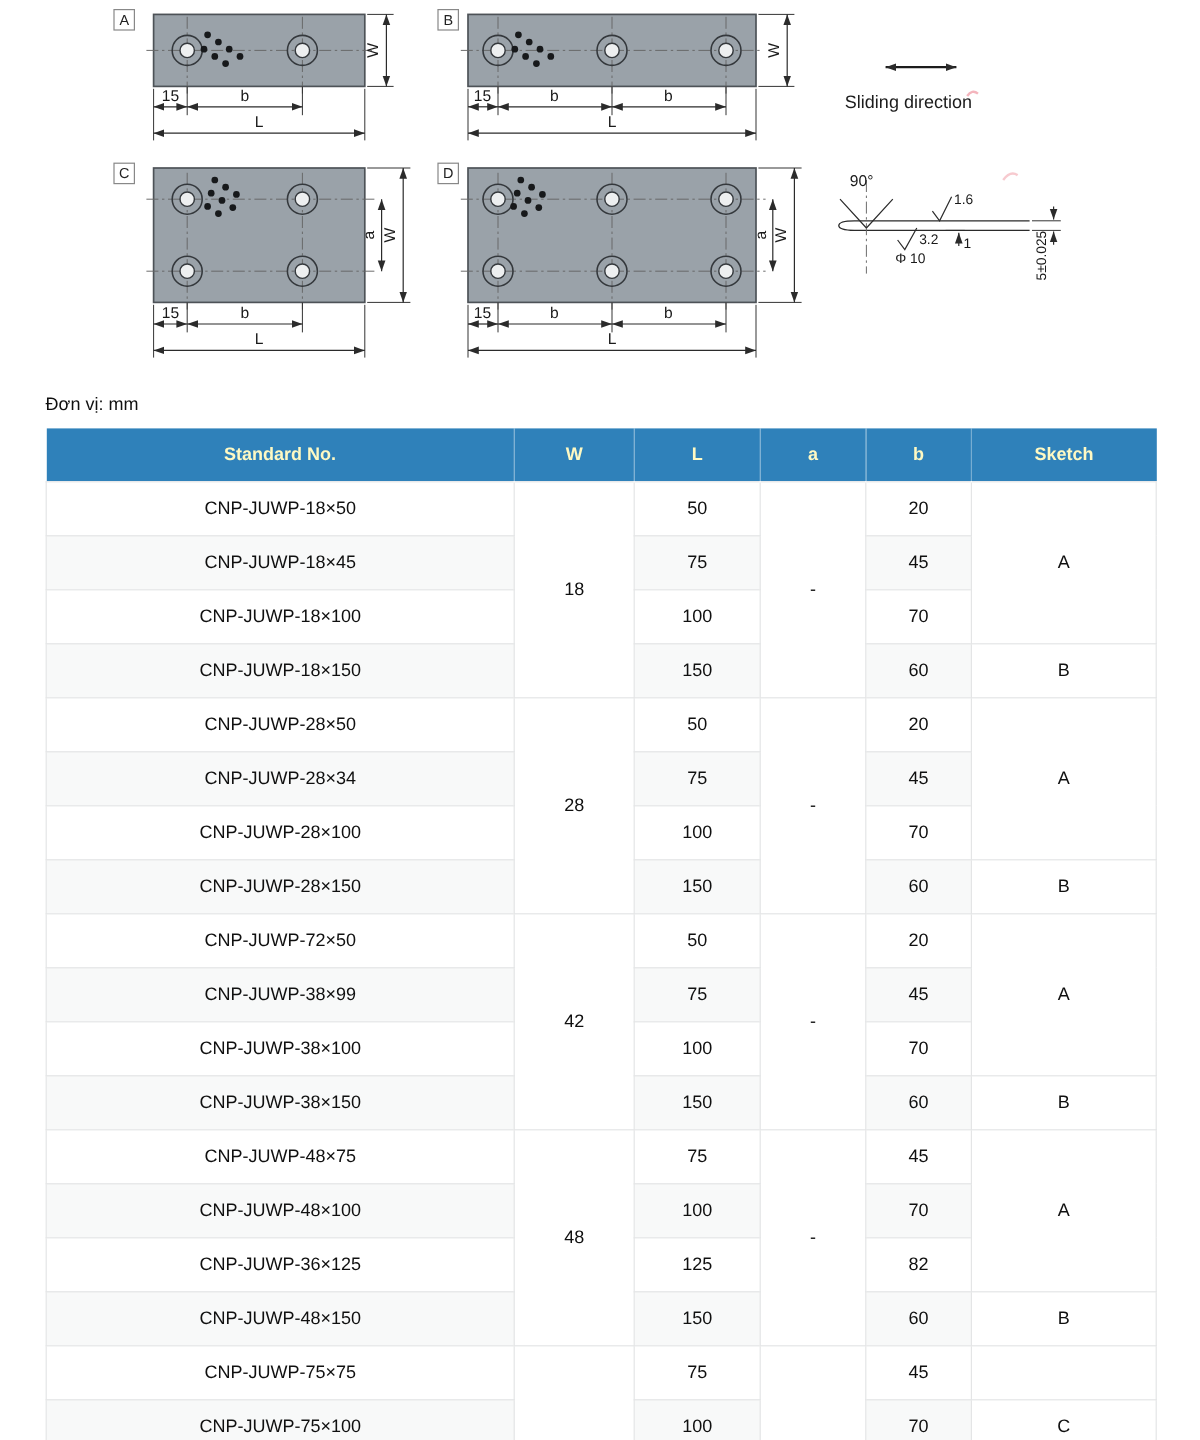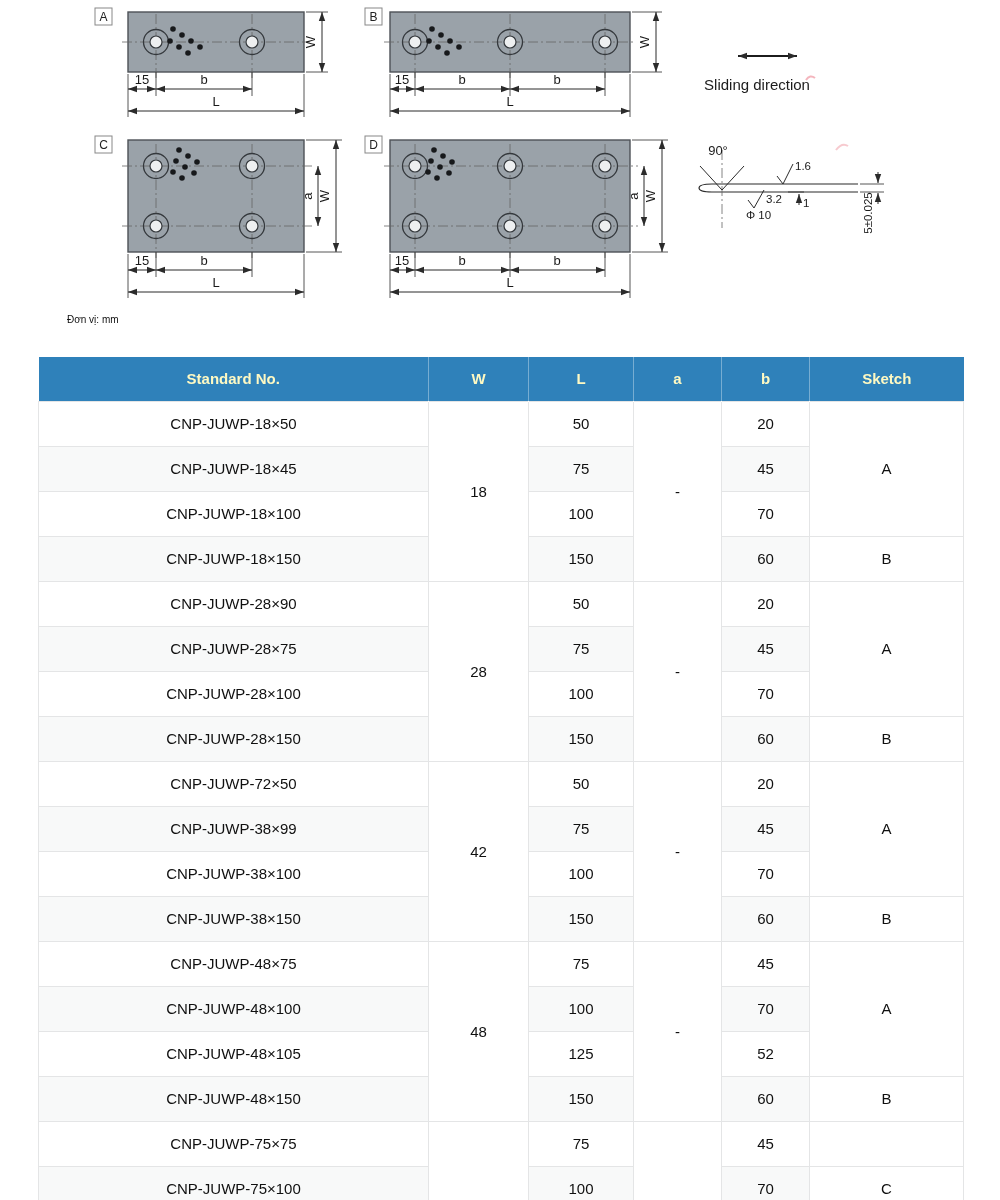--- a/index.html
+++ b/index.html
@@ -1,21 +1,21 @@
 <!DOCTYPE html>
 <html style="--header-bg: #2f81ba; --plate-fill: #9aa2a9;"><head>
 <meta charset="utf-8">
 <style>
   * { margin:0; padding:0; box-sizing:border-box; }
   html,body { width:1000px; height:1200px; overflow:hidden; background:#ffffff; }
   body { position:relative; font-family:"Liberation Sans", sans-serif; color:#111; }
 
   .diagram-area { position:absolute; top:0; left:0; }
 
-  .unit-label { position:absolute; left:38px; top:314px; font-size:10px; color:#101010;margin-left:29px; }
+  .unit-label { position:absolute; left:38px; top:329px; font-size:15px; color:#101010; }
 
   .table-wrap { position:absolute; left:38px; top:357px; width:926px; }
   table { border-collapse:collapse; width:925px; table-layout:fixed; }
   th {
     background: var(--header-bg, #2f81ba);
     color:#fef9c3; font-size:15px; font-weight:bold;
     height:44px; text-align:center;
     border-right:1px solid rgba(255,255,255,0.35);
   }
   th:last-child { border-right:none; }
@@ -269,29 +269,29 @@
           <td class="cell-l">100</td>
           <td class="cell-b">70</td>
         </tr>
         <tr>
           <td class="cell-standard">CNP-JUWP-18×150</td>
           <td class="cell-l">150</td>
           <td class="cell-b">60</td>
           <td class="cell-sketch">B</td>
         </tr>
         <tr>
-          <td class="cell-standard">CNP-JUWP-28×90</td>
+          <td class="cell-standard">CNP-JUWP-28×50</td>
           <td class="cell-w" rowspan="4">28</td>
           <td class="cell-l">50</td>
           <td class="cell-a" rowspan="4">-</td>
           <td class="cell-b">20</td>
           <td class="cell-sketch" rowspan="3">A</td>
         </tr>
         <tr>
-          <td class="cell-standard">CNP-JUWP-28×75</td>
+          <td class="cell-standard">CNP-JUWP-28×34</td>
           <td class="cell-l">75</td>
           <td class="cell-b">45</td>
         </tr>
         <tr>
           <td class="cell-standard">CNP-JUWP-28×100</td>
           <td class="cell-l">100</td>
           <td class="cell-b">70</td>
         </tr>
         <tr>
           <td class="cell-standard">CNP-JUWP-28×150</td>
@@ -330,23 +330,23 @@
           <td class="cell-a" rowspan="4">-</td>
           <td class="cell-b">45</td>
           <td class="cell-sketch" rowspan="3">A</td>
         </tr>
         <tr>
           <td class="cell-standard">CNP-JUWP-48×100</td>
           <td class="cell-l">100</td>
           <td class="cell-b">70</td>
         </tr>
         <tr>
-          <td class="cell-standard">CNP-JUWP-48×105</td>
+          <td class="cell-standard">CNP-JUWP-36×125</td>
           <td class="cell-l">125</td>
-          <td class="cell-b">52</td>
+          <td class="cell-b">82</td>
         </tr>
         <tr>
           <td class="cell-standard">CNP-JUWP-48×150</td>
           <td class="cell-l">150</td>
           <td class="cell-b">60</td>
           <td class="cell-sketch">B</td>
         </tr>
         <tr>
           <td class="cell-standard">CNP-JUWP-75×75</td>
           <td class="cell-w" rowspan="2"></td>

